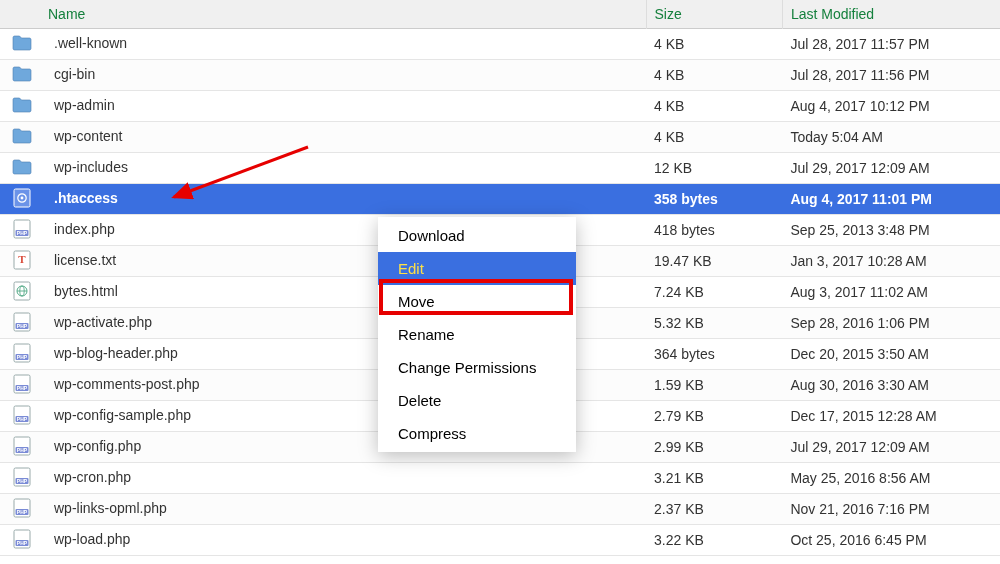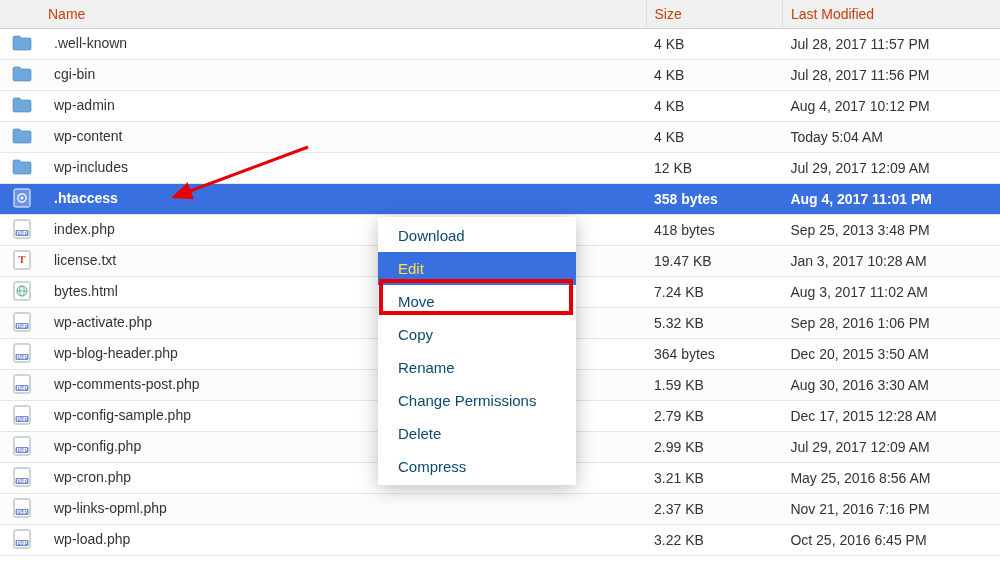--- a/index.html
+++ b/index.html
@@ -19,21 +19,21 @@
     }
     .file-table thead tr {
       background: #f0f0f0;
       border-bottom: 1px solid #ccc;
     }
     .file-table th {
       text-align: left;
       font-weight: normal;
       padding: 6px 8px;
       font-size: 14px;
-      color: #c2410c;
+      color: #15803d;
       border-right: 1px solid #ddd;
     }
     .file-table th:last-child { border-right: none; }
     .col-name { width: 668px; padding-left: 48px !important; }
     .col-size { width: 140px; }
     .col-modified { width: 224px; }
     .file-table tbody tr {
       border-bottom: 1px solid #e5e5e5;
       height: 31px;
     }
@@ -59,21 +59,21 @@
     .context-menu {
       position: absolute;
       background: #fff;
       box-shadow: 0 4px 18px rgba(0,0,0,0.25);
       z-index: 50;
       padding: 2px 0;
     }
     .context-item {
       padding: 8px 20px;
       font-size: 15px;
-      color: #0c4a6e;
+      color: #000000;
       cursor: pointer;
       white-space: nowrap;
     }
     .context-item.highlight {
       background: #3a6fe0;
       color: #fde047;
       position: relative;
     }
     .edit-outline {
       position:absolute;
@@ -327,21 +327,20 @@
         <td>3.22 KB</td>
         <td>Oct 25, 2016 6:45 PM</td>
       </tr>
     </tbody>
 </table>
 
 <div class="context-menu" style="left: 378px; top: 217px; width: 198px;">
     <div class="context-item">Download</div>
     <div class="context-item highlight">Edit</div>
     <div class="context-item">Move</div>
-    <div class="context-item">Copy</div>
     <div class="context-item">Rename</div>
     <div class="context-item">Change Permissions</div>
     <div class="context-item">Delete</div>
     <div class="context-item">Compress</div>
   </div>
 <div class="edit-outline" style="left: 379px; top: 279px; width: 194px; height: 36px;"></div>
 <svg class="arrow" width="158" height="74" viewBox="162 135 158 74" style="left: 162px; top: 135px;">
     <defs>
       <marker id="ah" markerWidth="8" markerHeight="8" refX="6" refY="3" orient="auto">
         <path d="M0,0 L7,3 L0,6 z" fill="#e60000"></path>

